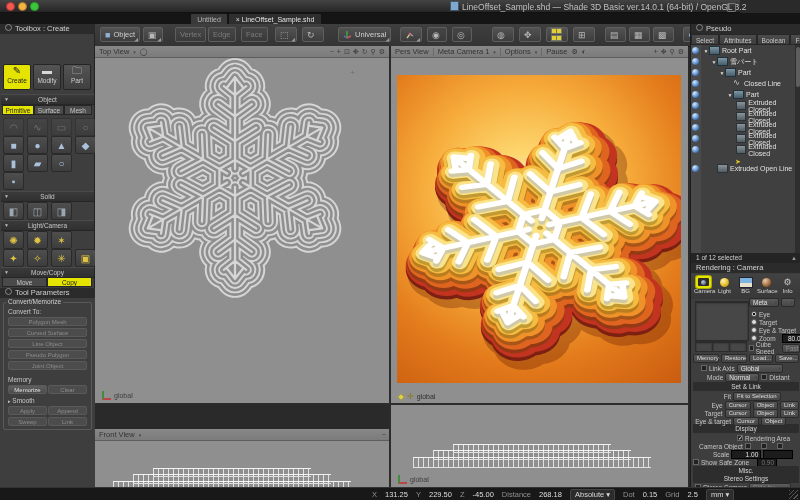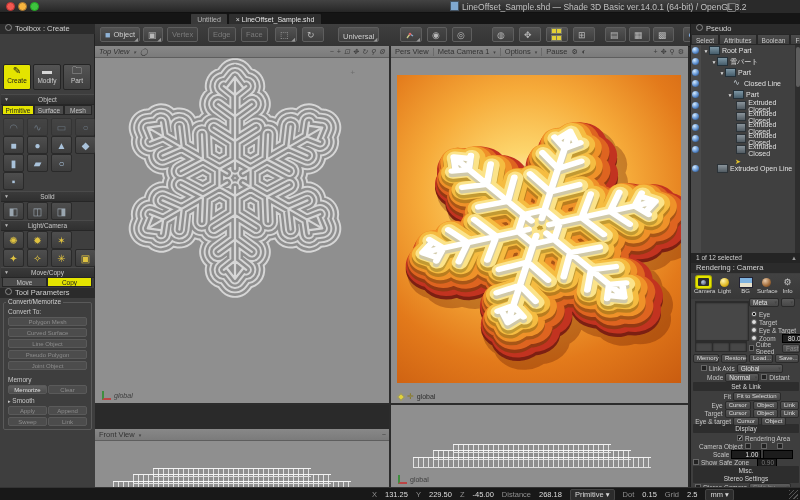--- a/index.html
+++ b/index.html
@@ -67,21 +67,21 @@
   .vphdr{position:absolute;left:0;top:0;right:0;height:12px;background:linear-gradient(#888,#7b7b7b);
          border-bottom:1px solid #5e5e5e;font-size:7.5px;color:#333;display:flex;align-items:center;padding:0 4px;gap:4px;box-sizing:border-box;}
   .vphdr .sep{width:1px;height:8px;background:#6a6a6a;}
   .vpctl{margin-left:auto;display:flex;gap:3px;font-size:7px;color:#3c3c3c;}
   .vpctl span{cursor:default;}
   .ddm{font-size:5px;color:#444;}
   .global{position:absolute;left:7px;bottom:3px;font-size:7px;color:#3d3d3d;display:flex;align-items:center;gap:3px;}
   .axis2d{width:7px;height:7px;border-left:2px solid #3e8e3e;border-bottom:2px solid #b44;}
   .tripod{color:#8a7a20;font-size:8px;line-height:7px;}
   .ydot{width:4px;height:4px;background:#e2d23a;border:1px solid #887;transform:rotate(45deg);}
-  #vp-top{left:95px;top:46px;width:294px;height:357px;font-style:italic;}
+  #vp-top{left:95px;top:46px;width:294px;height:357px;}
   #vp-pers{left:391px;top:46px;width:297px;height:357px;}
   #vp-front{left:95px;top:429px;width:346px;height:82px;}
   #vp-right{left:391px;top:405px;width:297px;height:82px;}
   #vsplit{left:389px;top:46px;width:2px;height:441px;background:#2c2c2c;}
   #hsplit{left:95px;top:403px;width:593px;height:2px;background:#2c2c2c;}
   #render{left:6px;top:29px;width:284px;height:308px;
           background:radial-gradient(circle at 45% 38%, #fff0cf 0%, #fdd66d 16%, #f6ab3a 42%, #e37a1b 70%, #c95c10 100%);}
   .stack{position:absolute;background:repeating-linear-gradient(90deg,rgba(252,252,252,.75) 0 1px,rgba(0,0,0,0) 1px 5px);
          border-top:1px solid #f2f2f2;border-bottom:1px solid #e0e0e0;}
   .cross{position:absolute;font-size:8px;color:#6e6e6e;}
@@ -161,37 +161,37 @@
 <div id="toolbar" class="abs">
   <div class="tbtn" style="left:5px;">
     <span class="cubeglyph">■</span>
       <span>Object</span>
       <span class="cnr">◢</span>
     </div>
   <div class="tbtn" style="left:48px;width:20px;">
       <span class="gicon">▣</span>
       <span class="cnr">◢</span>
     </div>
-  <div class="tbtn dis" style="left:72px;">
+  <div class="tbtn dis" style="left:80px;">
       <span>Vertex</span>
     </div>
   <div class="tbtn dis" style="left:113px;">
       <span>Edge</span>
     </div>
   <div class="tbtn dis" style="left:146px;">
       <span>Face</span>
     </div>
   <div class="tbtn" style="left:180px;width:22px;">
       <span class="gicon">⬚</span>
       <span class="cnr">◢</span>
     </div>
   <div class="tbtn" style="left:207px;width:22px;">
       <span class="gicon">↻</span>
     </div>
-  <div class="tbtn" style="left:243px;flex-direction:column;">
+  <div class="tbtn" style="left:243px;">
     <svg width="9" height="9">
         <line x1="4" y1="8" x2="4" y2="1" stroke="#4a4" stroke-width="1.4"></line>
         <line x1="4" y1="8" x2="8" y2="6" stroke="#c55" stroke-width="1.4"></line>
         <line x1="4" y1="8" x2="1" y2="6" stroke="#57c" stroke-width="1.4"></line>
       </svg>
     <span>Universal</span>
       <span class="cnr">◢</span>
     </div>
   <div class="tbtn" style="left:305px;width:22px;">
     <svg width="10" height="10">
@@ -779,21 +779,21 @@
 <div id="statusbar" class="abs">
   <div id="sb-items">
       <span class="sb-l">X</span>
       <span class="sb-v">131.25</span>
       <span class="sb-l">Y</span>
       <span class="sb-v">229.50</span>
       <span class="sb-l">Z</span>
       <span class="sb-v">-45.00</span>
       <span class="sb-l">Distance</span>
       <span class="sb-v">268.18</span>
-      <span class="sb-dd">Primitive ▾</span>
+      <span class="sb-dd">Absolute ▾</span>
       <span class="sb-l">Dot</span>
       <span class="sb-v">0.15</span>
       <span class="sb-l">Grid</span>
       <span class="sb-v">2.5</span>
       <span class="sb-dd">mm ▾</span>
     </div>
   <div id="grip"></div>
 </div>
 
 </body></html>

